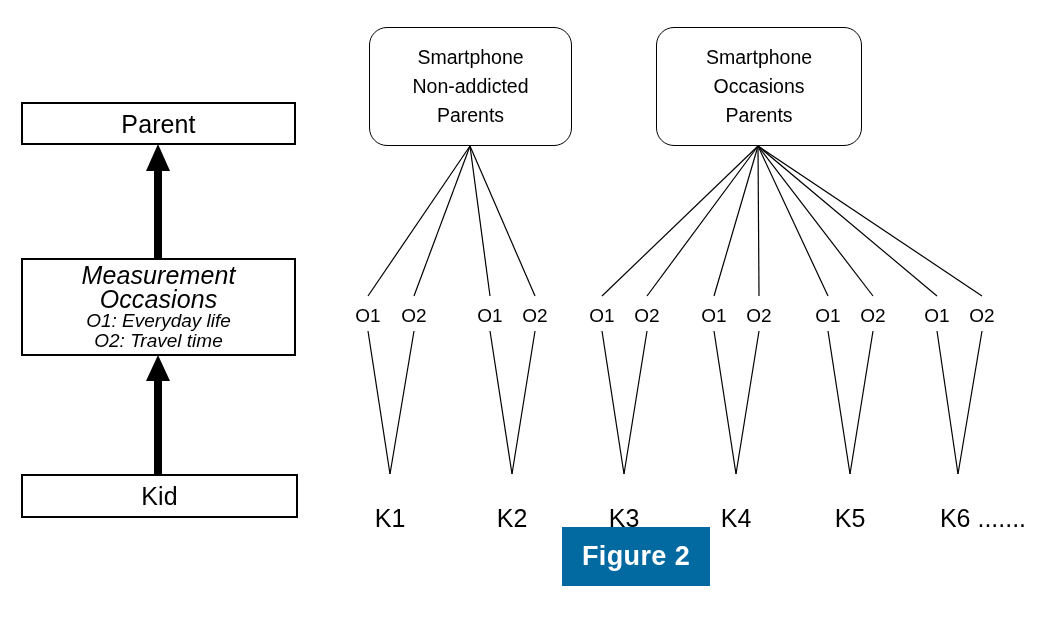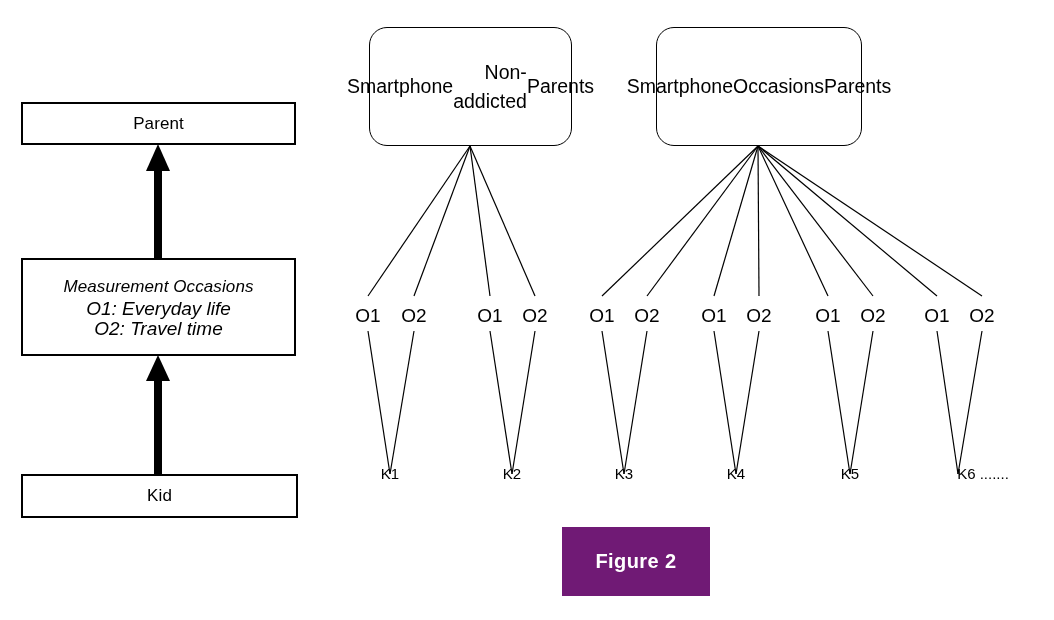--- a/index.html
+++ b/index.html
@@ -42,38 +42,38 @@
   #legend-parent-box {
     left: 21px; top: 102px; width: 275px; height: 43px;
   }
   #legend-measurement-box {
     left: 21px; top: 258px; width: 275px; height: 98px; font-style: italic;
   }
   #legend-kid-box {
     left: 21px; top: 474px; width: 277px; height: 44px;
   }
   .legend-title {
-    font-size: 17px;
+    font-size: 25px;
     line-height: 24px;
     letter-spacing: 0.1px;
   }
   .legend-sub {
     font-size: 19px;
     line-height: 20px;
   }
 
   
   .group-box {
     position: absolute;
     box-sizing: border-box;
     border: 1.6px solid #000000;
     border-radius: 18px;
     background: #ffffff;
     display: flex;
-    flex-direction: row;
+    flex-direction: column;
     align-items: center;
     justify-content: center;
     text-align: center;
     line-height: 29px;
   }
   #group-box-nonaddicted { left: 369px; top: 27px; width: 203px; height: 119px; }
   #group-box-addicted    { left: 656px; top: 27px; width: 206px; height: 119px; }
   .group-line {
     font-size: 19.5px;
     display: block;
@@ -88,37 +88,37 @@
     position: absolute;
     transform: translateX(-50%);
     white-space: nowrap;
     text-align: left;
   }
   .occasion-label {
     font-size: 19px;
     top: 305px;
   }
   .kid-label {
-    font-size: 15px;
-    top: 465px;
+    font-size: 25px;
+    top: 504px;
   }
 
   
   #figure-caption-badge {
     position: absolute;
     left: 562px;
     top: 527px;
     width: 148px;
-    height: 69px;
-    background: #701a75;
+    height: 59px;
+    background: #0369a1;
     color: #ffffff;
     display: flex;
     align-items: center;
     justify-content: center;
-    font-size: 20px;
+    font-size: 27px;
     font-weight: bold;
     letter-spacing: 0.4px;
   }
 </style>
 </head>
 <body>
 
 <div id="figure-root">
 
   <svg id="edge-layer" viewBox="0 0 1054 620" xmlns="http://www.w3.org/2000/svg">

